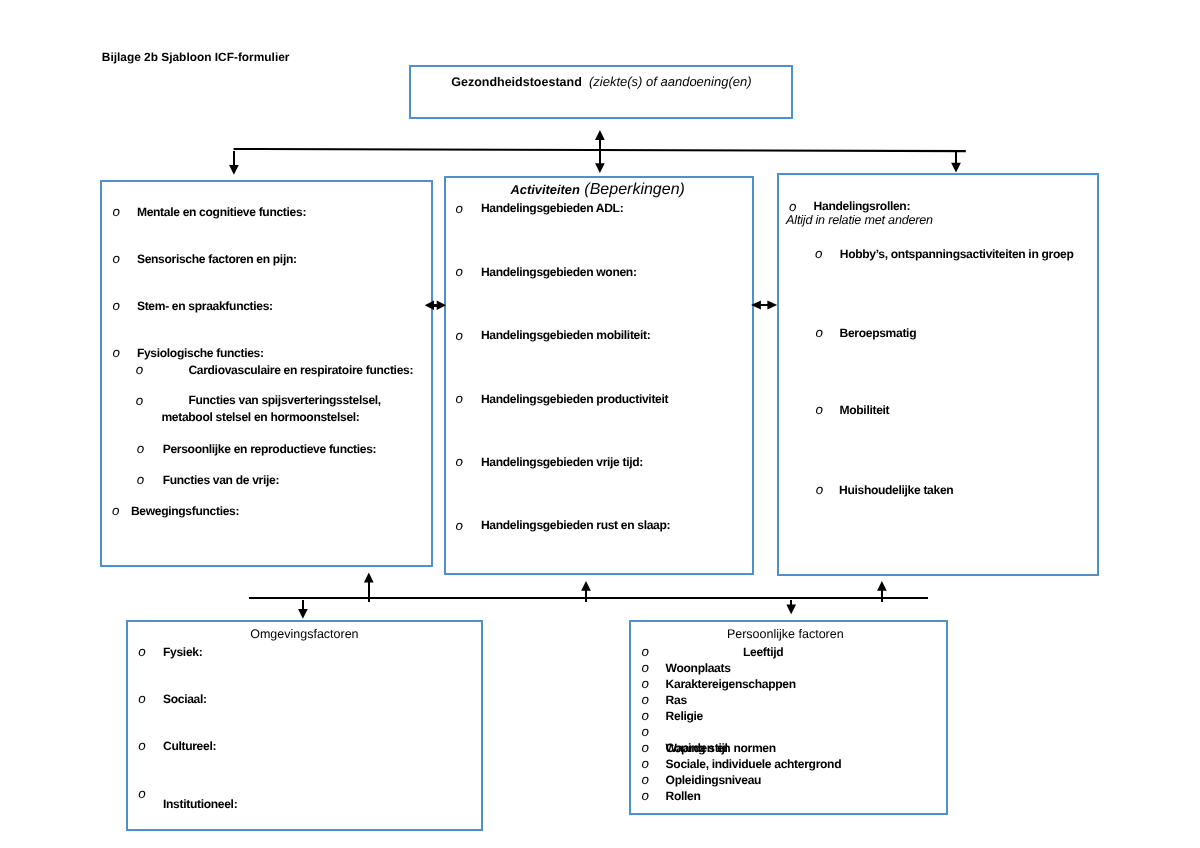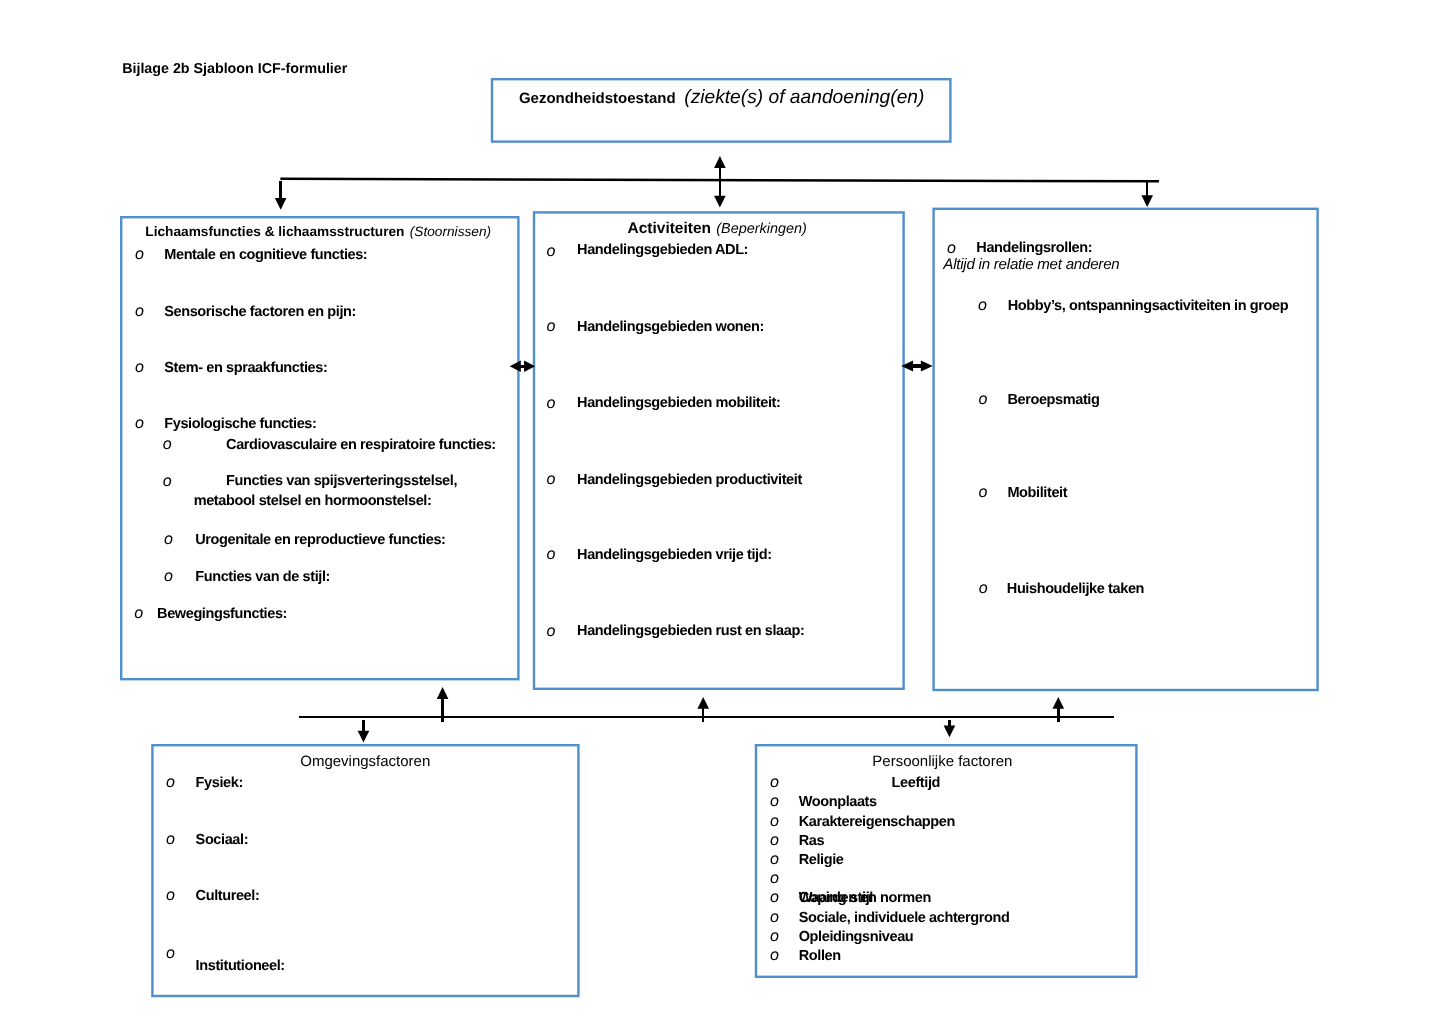--- a/index.html
+++ b/index.html
@@ -12,24 +12,24 @@
   .doc-title{position:absolute;font-weight:bold;font-size:11.9px;white-space:nowrap;
              line-height:13px;}
 
   .box{position:absolute;border:2px solid #4f8fcb;box-sizing:border-box;background:#fff;}
 
   
   .bx-title{position:absolute;text-align:center;white-space:nowrap;
             line-height:13px;font-size:11.4px;}
   .bx-title b{font-weight:bold;}
   .bx-title i{font-style:italic;font-weight:normal;font-size:11.4px;margin-left:1.3px;}
-  .bx-title b.big  { font-size:12.9px; }
-  .bx-title b.big  + i { font-size:12px; }
+  .bx-title b.big  { font-size:12.9px;font-style:italic; }
+  .bx-title b.big  + i { font-size:16px; }
   .bx-title b.big2 { font-size:12.5px; }
-  .bx-title b.big2 + i { font-size:16px; margin-left:4.0px; }
+  .bx-title b.big2 + i { font-size:13px; margin-left:4.0px; }
   .bx-title.reg{font-size:12.5px;font-weight:normal;}
 
   
   .li{position:absolute;left:0;height:14px;white-space:nowrap;font-size:12.1px;
       line-height:14px;letter-spacing:-0.33px;}
   .li .bul{position:absolute;top:0.4px;font-style:italic;font-size:13.4px;font-weight:normal;
            letter-spacing:0;line-height:13px;}
   .li .txt{position:absolute;top:0;font-weight:bold;}
   .plain{position:absolute;white-space:nowrap;font-size:12.6px;line-height:13px;
          font-style:italic;letter-spacing:-0.2px;}
@@ -42,24 +42,20 @@
 <div id="stage">
   <div class="doc-title" style="left:101.8px;top:50.8px;">Bijlage 2b Sjabloon ICF-formulier</div>
 
   <div class="box" id="box-health" style="left:409.4px;top:64.6px;width:383.4px;height:54.0px;"></div>
   <div class="bx-title" style="left:409.7px;width:383.4px;top:74.7px;">
     <b class="big2">Gezondheidstoestand</b>
     <i>(ziekte(s) of aandoening(en)</i>
   </div>
 
   <div class="box" id="box-body" style="left:100.3px;top:180.3px;width:332.8px;height:386.4px;"></div>
-  <div class="bx-title" style="left:98.8px;width:332.8px;top:187.8px;">
-    <b>Lichaamsfuncties &amp; lichaamsstructuren</b>
-    <i>(Stoornissen)</i>
-  </div>
 
   <div class="box" id="box-activity" style="left:444.2px;top:176.2px;width:310.1px;height:398.8px;"></div>
   <div class="bx-title" style="left:442.6px;width:310.1px;top:183.3px;">
     <b class="big">Activiteiten</b>
     <i>(Beperkingen)</i>
   </div>
 
   <div class="box" id="box-participation" style="left:776.9px;top:173.2px;width:321.7px;height:402.8px;"></div>
 
   <div class="box" id="box-environment" style="left:126.2px;top:620.0px;width:356.4px;height:210.6px;"></div>
@@ -120,25 +116,25 @@
     </div>
     <div class="li" style="top: 393.4px;">
       <span class="bul" style="left: 135.7px;">o</span>
       <span class="txt" style="left: 188.4px;">Functies van spijsverteringsstelsel,</span>
     </div>
     <div class="li" style="top: 409.5px;">
       <span class="txt" style="left: 161.4px;">metabool stelsel en hormoonstelsel:</span>
     </div>
     <div class="li" style="top: 441.5px;">
       <span class="bul" style="left: 136.7px;">o</span>
-      <span class="txt" style="left: 162.7px;">Urogenitale en reproductieve functies:</span>
+      <span class="txt" style="left: 162.7px;">Persoonlijke en reproductieve functies:</span>
     </div>
     <div class="li" style="top: 472.7px;">
       <span class="bul" style="left: 136.7px;">o</span>
-      <span class="txt" style="left: 162.7px;">Functies van de stijl:</span>
+      <span class="txt" style="left: 162.7px;">Functies van de vrije:</span>
     </div>
     <div class="li" style="top: 504.1px;">
       <span class="bul" style="left: 111.9px;">o</span>
       <span class="txt" style="left: 130.9px;">Bewegingsfuncties:</span>
     </div>
     <div class="li" style="top: 201.3px;">
       <span class="bul" style="left: 455.5px;">o</span>
       <span class="txt" style="left: 480.9px;">Handelingsgebieden ADL:</span>
     </div>
     <div class="li" style="top: 264.72px;">

